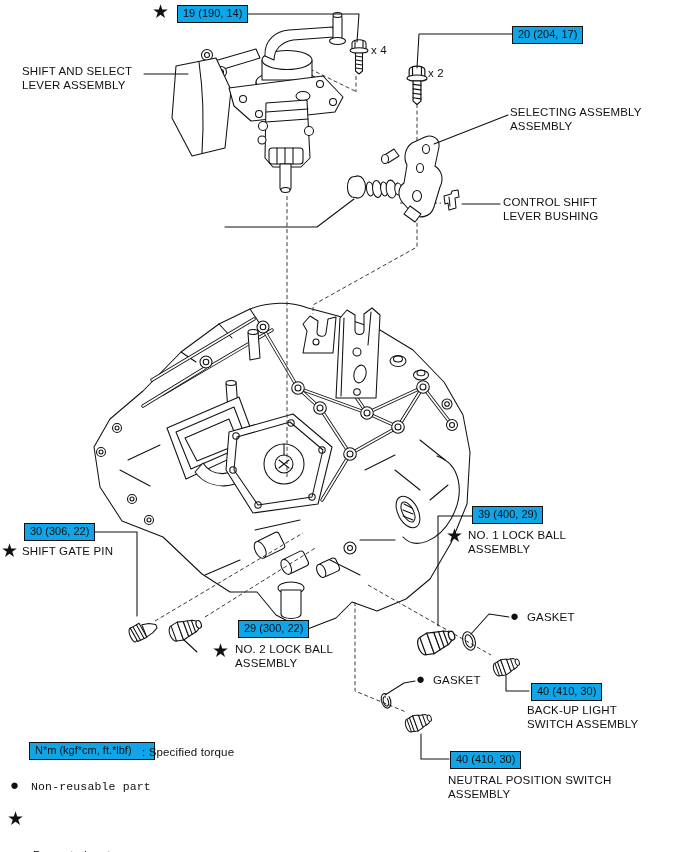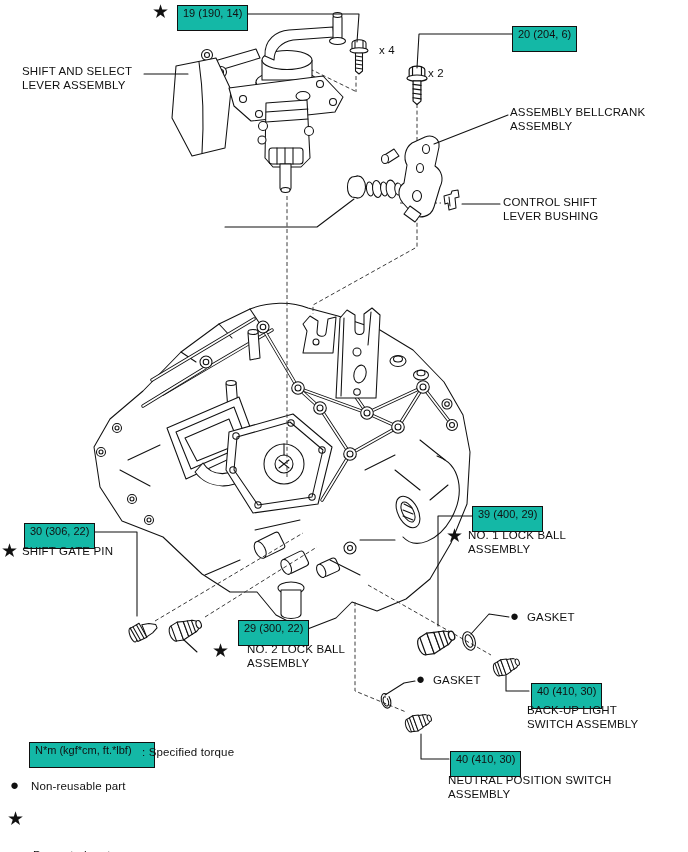--- a/index.html
+++ b/index.html
@@ -1,22 +1,22 @@
 <!DOCTYPE html>
 <html><head>
 <meta charset="utf-8">
 <style>
   html,body{margin:0;padding:0;background:#fff;}
   .stage{position:relative;width:688px;height:852px;background:#fff;overflow:hidden;
          font-family:"Liberation Sans",sans-serif;color:#111;}
   .stage svg{position:absolute;left:0;top:0;}
   .lbl{position:absolute;font-size:11.5px;line-height:13.5px;letter-spacing:.15px;
        white-space:pre-line;color:#111;}
-  .tq{position:absolute;border:1.4px solid #111;background:#14b8a6;font-size:11px;
-      line-height:13px;padding:1px 5px 10px;white-space:nowrap;color:#111;}
+  .tq{position:absolute;border:1.4px solid #111;background:#0ea5e9;font-size:11px;
+      line-height:13px;padding:1px 5px 2px;white-space:nowrap;color:#111;}
   .star{position:absolute;font-size:19px;line-height:17px;color:#111;}
   .dot{position:absolute;font-size:15px;line-height:14px;color:#111;}
   
   .s{fill:none;stroke:#111;stroke-width:1.05;stroke-linecap:round;stroke-linejoin:round;}
   .f{fill:#fff;stroke:#111;stroke-width:1.05;stroke-linejoin:round;}
   .d{fill:none;stroke:#3c3c3c;stroke-width:1;stroke-dasharray:4 2.6;}
   .rb{fill:none;stroke:#111;stroke-width:3.4;stroke-linecap:round;}
   .rw{fill:none;stroke:#fff;stroke-width:1.7;stroke-linecap:round;}
 </style>
 </head>
@@ -304,56 +304,56 @@
     <path class="s" d="M184,640 L197,652"></path>
     <path class="s" d="M473,516 L438,516 L438,626"></path>
     <path class="s" d="M509,617 L489,614 L471,634"></path>
     <path class="s" d="M506,676 L506,691 L529,691"></path>
     <path class="s" d="M415,681 L404,683 L385,695"></path>
     <path class="s" d="M421,734 L421,759 L449,759"></path>
   </g>
 </svg>
 
   <div class="tq" style="left:177px;top:5px;">19 (190, 14)</div>
-  <div class="tq" style="left:512px;top:26px;">20 (204, 6)</div>
+  <div class="tq" style="left:512px;top:26px;">20 (204, 17)</div>
   <div class="tq" style="left:24px;top:523px;text-align:center;">30 (306, 22)</div>
   <div class="tq" style="left:238px;top:620px;">29 (300, 22)</div>
   <div class="tq" style="left:472px;top:506px;">39 (400, 29)</div>
   <div class="tq" style="left:531px;top:683px;">40 (410, 30)</div>
   <div class="tq" style="left:450px;top:751px;">40 (410, 30)</div>
 
   <span class="star" style="left:152px;top:3px;">★</span>
   <span class="star" style="left:1px;top:542px;">★</span>
   <span class="star" style="left:212px;top:642px;">★</span>
   <span class="star" style="left:446px;top:527px;">★</span>
   <span class="dot" style="left:510px;top:609px;">●</span>
   <span class="dot" style="left:416px;top:672px;">●</span>
 
   <div class="lbl" style="left:22px;top:65px;">SHIFT AND SELECT
 LEVER ASSEMBLY</div>
-  <div class="lbl" style="left:371px;top:44px;margin-left:8px;">x 4</div>
+  <div class="lbl" style="left:371px;top:44px;">x 4</div>
   <div class="lbl" style="left:428px;top:67px;">x 2</div>
-  <div class="lbl" style="left:510px;top:106px;">ASSEMBLY BELLCRANK
+  <div class="lbl" style="left:510px;top:106px;">SELECTING ASSEMBLY
 ASSEMBLY</div>
   <div class="lbl" style="left:503px;top:196px;">CONTROL SHIFT
 LEVER BUSHING</div>
   <div class="lbl" style="left:22px;top:545px;">SHIFT GATE PIN</div>
-  <div class="lbl" style="left:235px;top:643px;margin-left:12px;">NO. 2 LOCK BALL
+  <div class="lbl" style="left:235px;top:643px;">NO. 2 LOCK BALL
 ASSEMBLY</div>
   <div class="lbl" style="left:468px;top:529px;">NO. 1 LOCK BALL
 ASSEMBLY</div>
   <div class="lbl" style="left:527px;top:611px;">GASKET</div>
   <div class="lbl" style="left:433px;top:674px;">GASKET</div>
   <div class="lbl" style="left:527px;top:704px;">BACK-UP LIGHT
 SWITCH ASSEMBLY</div>
   <div class="lbl" style="left:448px;top:774px;">NEUTRAL POSITION SWITCH
 ASSEMBLY</div>
 
   <div>
     <div class="tq" style="left:29px;top:742px;min-width:114px;">N*m (kgf*cm, ft.*lbf)</div>
     <div class="lbl" style="left:142px;top:746px;">: Specified torque</div>
     <span class="dot" style="left:10px;top:778px;">●</span>
-    <div class="lbl" style="left:31px;top:780px;">Non-reusable part</div>
+    <div class="lbl" style="left:31px;top:780px;font-family:Liberation Mono, monospace;">Non-reusable part</div>
     <span class="star" style="left:7px;top:810px;">★</span>
     <div class="lbl" style="left:33px;top:849px;">Precoated part</div>
   </div>
 
 </div>
 
 </body></html>

